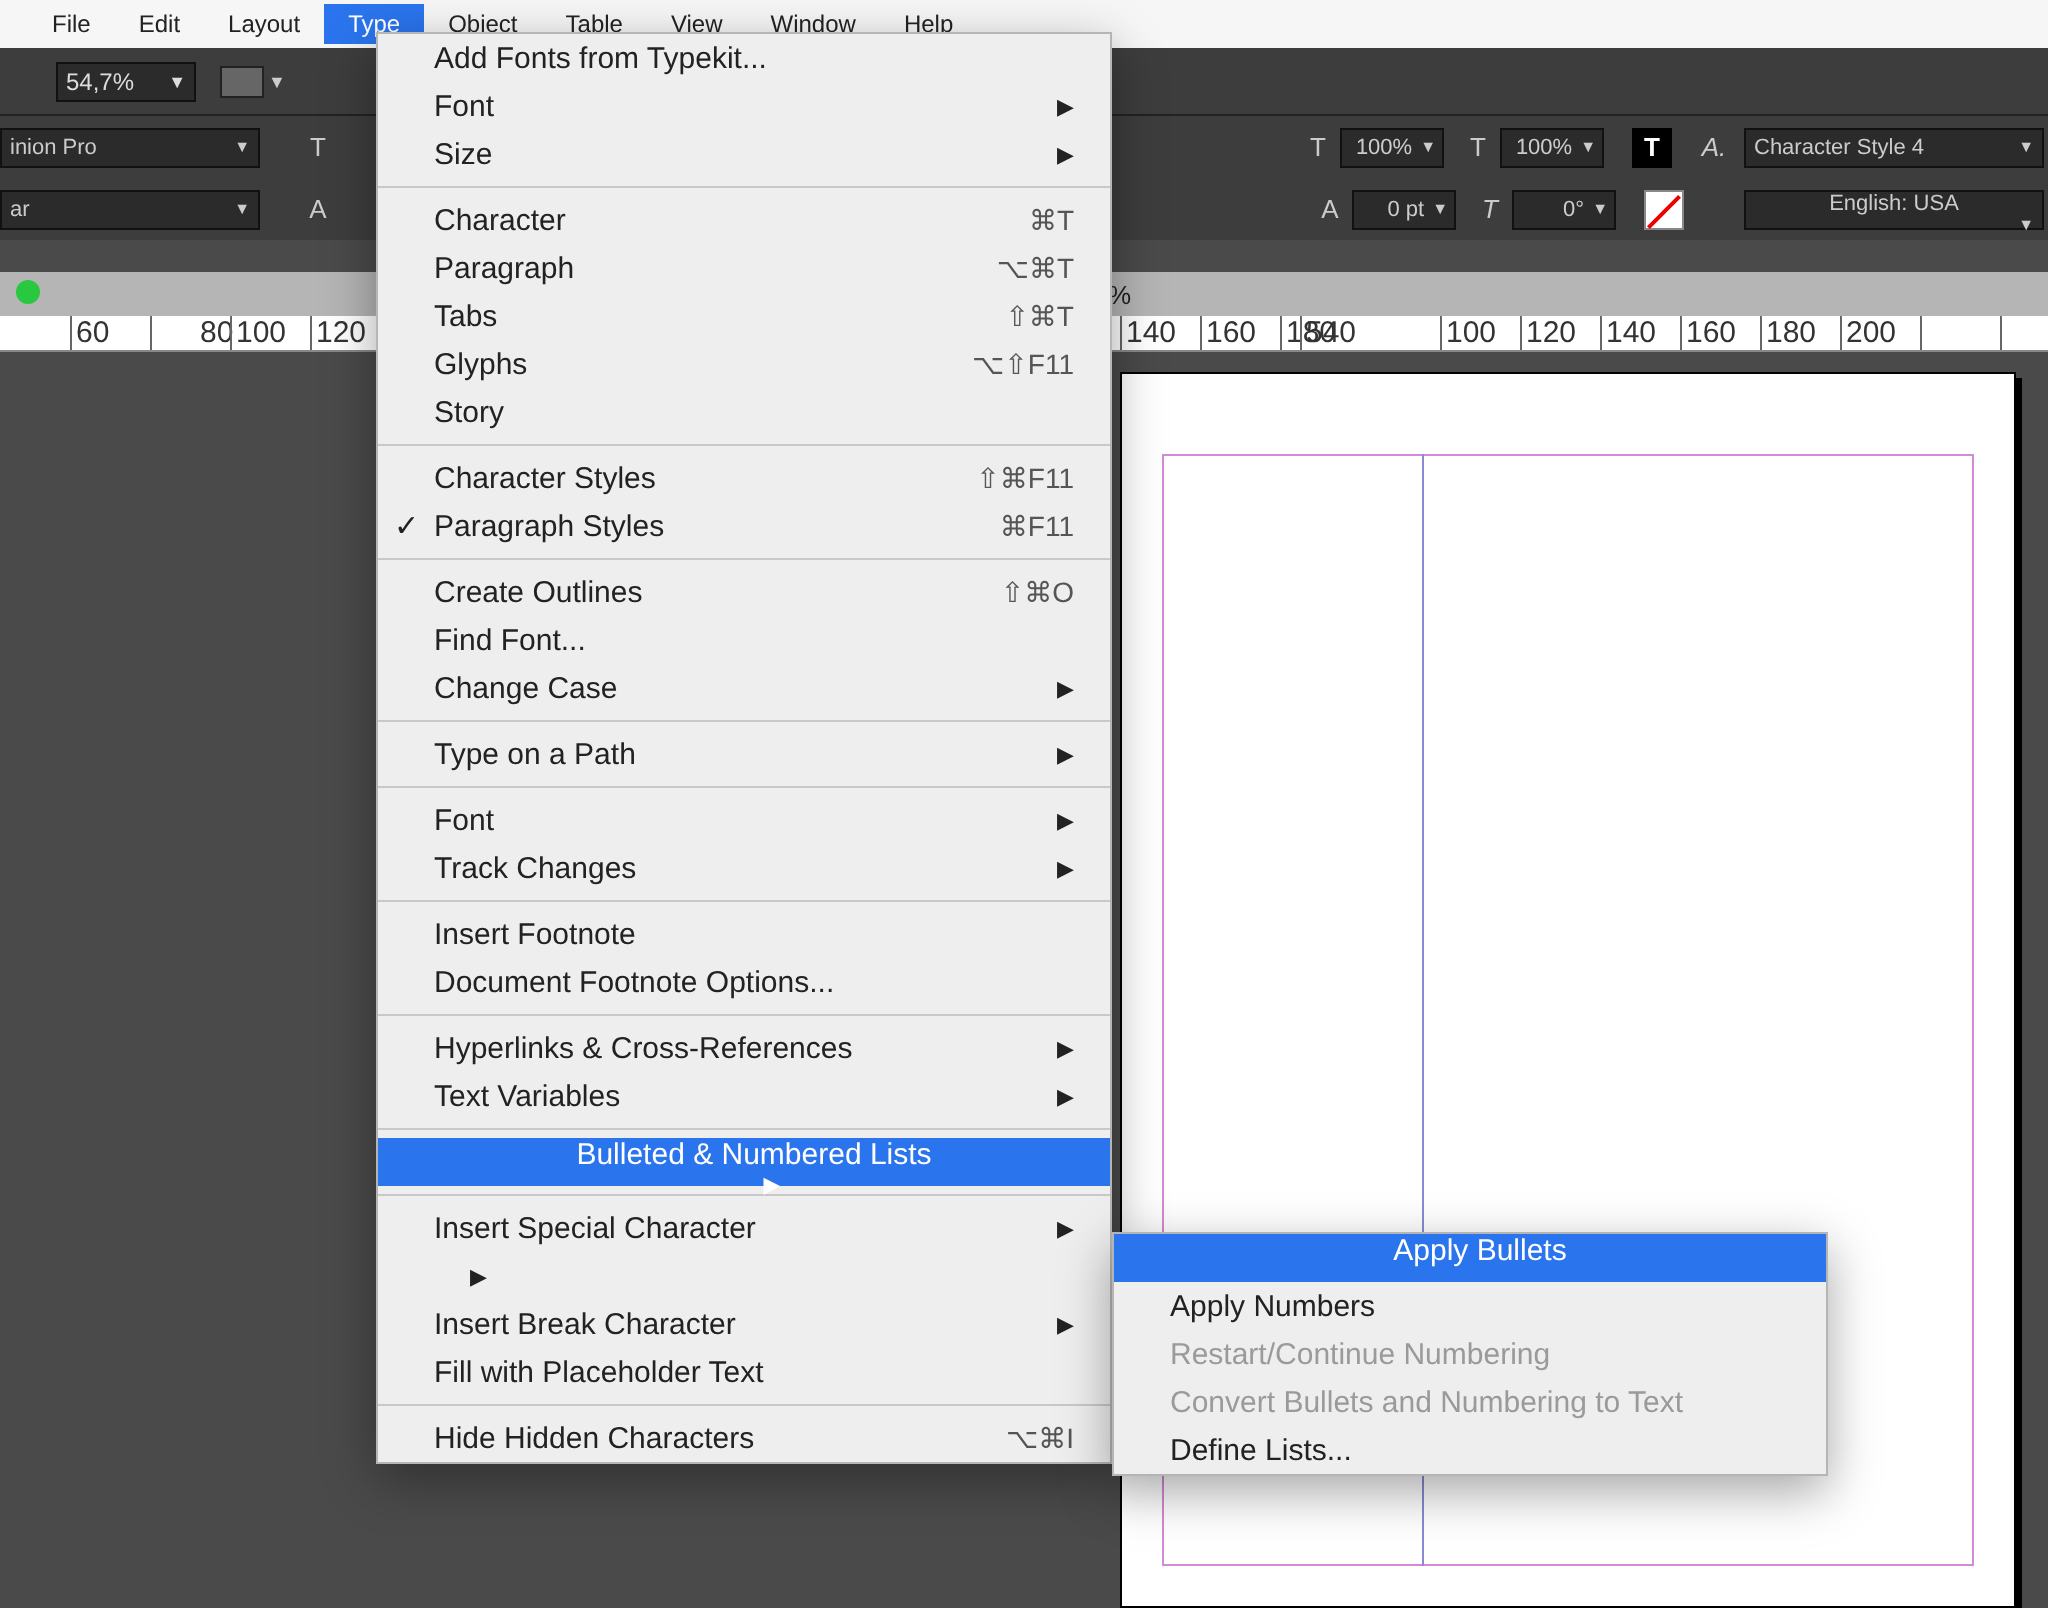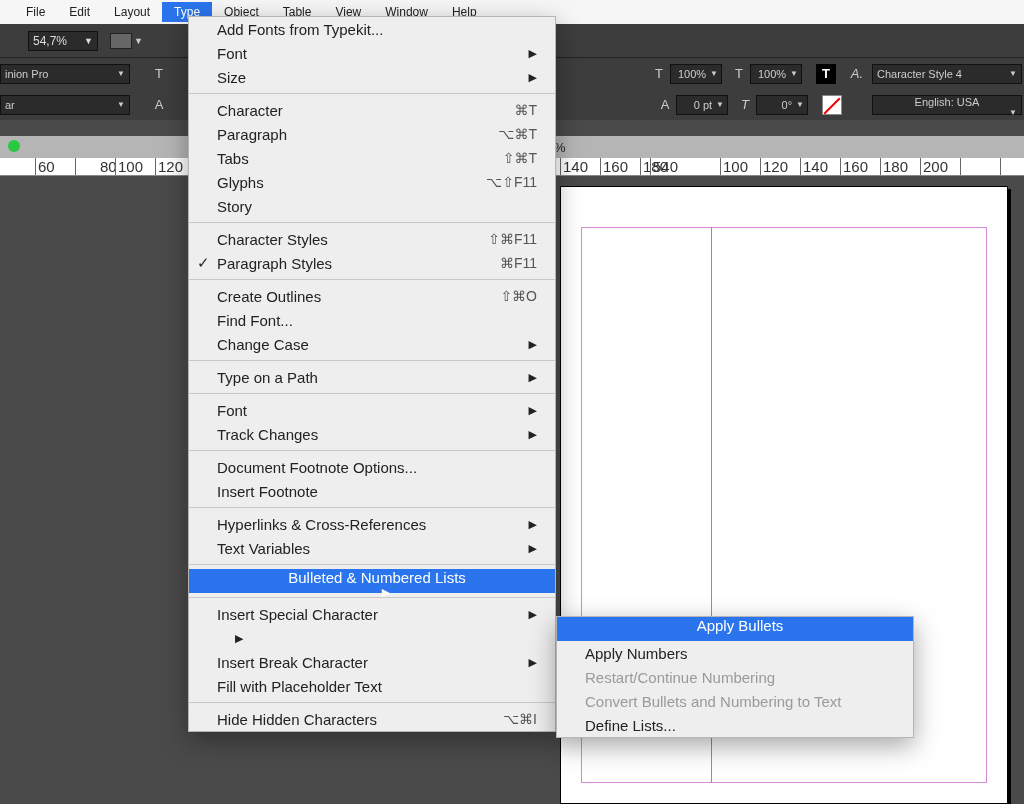--- a/index.html
+++ b/index.html
@@ -291,24 +291,24 @@
     <div class="row">
       <span class="lbl">Font</span>
       <span class="sub">▶</span>
     </div>
     <div class="row">
       <span class="lbl">Track Changes</span>
       <span class="sub">▶</span>
     </div>
     <hr>
     <div class="row">
+      <span class="lbl">Insert Footnote</span>
+    </div>
+    <div class="row">
       <span class="lbl">Document Footnote Options...</span>
-    </div>
-    <div class="row">
-      <span class="lbl">Insert Footnote</span>
     </div>
     <hr>
     <div class="row">
       <span class="lbl">Hyperlinks &amp; Cross-References</span>
       <span class="sub">▶</span>
     </div>
     <div class="row">
       <span class="lbl">Text Variables</span>
       <span class="sub">▶</span>
     </div>

